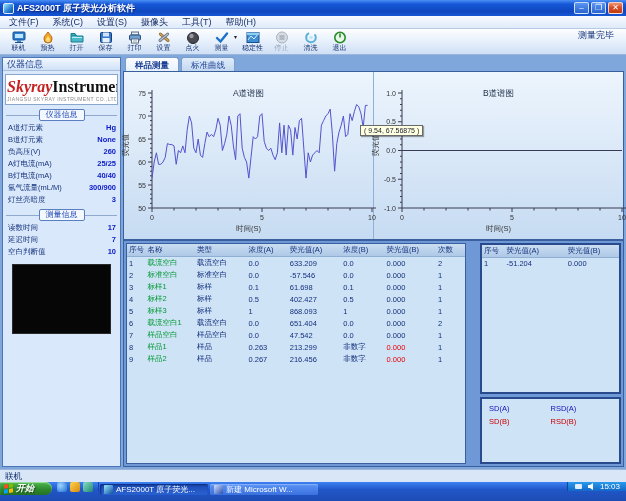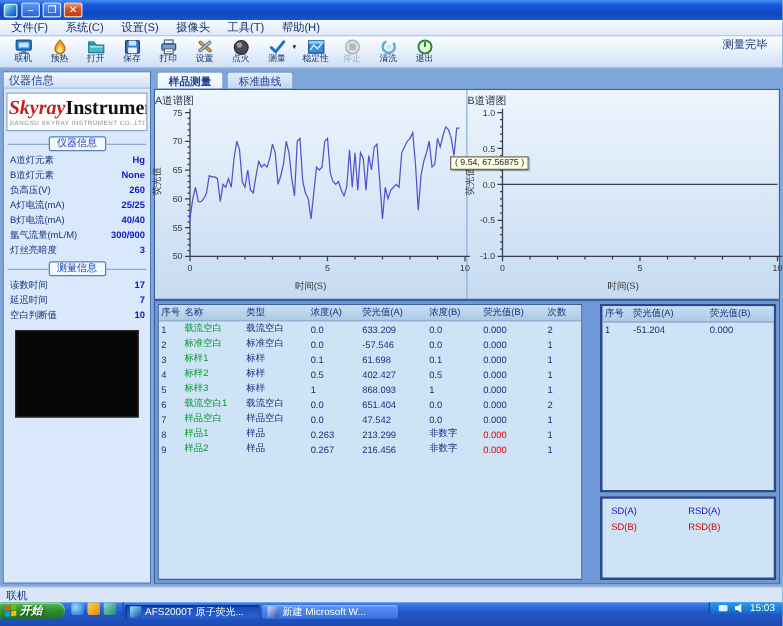--- a/index.html
+++ b/index.html
@@ -61,21 +61,21 @@
   .tabbar{height:14px;display:flex;gap:2px;padding-left:2px;flex:none}
   .tab{padding:1px 9px 0 9px;font-size:8.5px;line-height:12px;color:#1c3f94;border:1px solid #7a9cc8;border-bottom:none;
     border-radius:3px 3px 0 0;background:linear-gradient(180deg,#dfecfb,#c3d8f0);white-space:nowrap}
   .tab.active{background:linear-gradient(180deg,#fbfdff,#e8f2fd);font-weight:bold}
   .panel{flex:1;border:1px solid #3a5f9e;background:#b3cfec;display:flex;flex-direction:column;min-height:0;position:relative}
 
   .charts-row{height:169px;flex:none;display:flex;background:linear-gradient(180deg,#edf5fd,#c6dbf2);
     border-bottom:2px solid #3a5f9e;position:relative}
   .chart{flex:1;position:relative;min-width:0}
   .chart.first{border-right:1px solid #8fb0d8}
-  .chart-title{font-size:8.5px;color:#20304a;padding-top:3px;height:13px}
+  .chart-title{text-align:center;font-size:8.5px;color:#20304a;padding-top:16px;height:13px}
   .ylab{position:absolute;left:-9px;top:68px;transform:rotate(-90deg);font-size:7.5px;color:#333;white-space:nowrap}
   .xlab{position:absolute;bottom:5px;left:0;right:0;text-align:center;font-size:7.5px;color:#333}
   .tooltip{position:absolute;left:236px;top:53px;background:#ffffe1;border:1px solid #6a6a6a;
     box-shadow:1px 1px 1px rgba(0,0,0,.35);font-size:7px;color:#223;padding:0 3px;line-height:9px;z-index:5;white-space:nowrap}
 
   .bottom-row{flex:1;display:flex;gap:14px;background:#6f99d6;padding:2px;min-height:0}
   .main-table-panel{flex:1;background:#cfe3f7;border:1px solid #3a5f9e;overflow:hidden}
   table{border-collapse:collapse;table-layout:fixed;width:100%}
   th{background:linear-gradient(180deg,#cadef2,#aec8e6);color:#13307c;font-weight:normal;text-align:left;
     font-size:7.5px;padding:1px 2px;border-bottom:1px solid #8fafd4;height:12px;overflow:hidden;white-space:nowrap}
@@ -106,20 +106,21 @@
   .tray{margin-left:auto;background:linear-gradient(180deg,#2a9bec,#1268c8);border-left:1px solid #0c4a9e;
     display:flex;align-items:center;gap:4px;padding:0 6px;color:#fff;font-size:8px}
 </style>
 </head>
 <body>
 
 <div class="window">
 
   <div class="titlebar">
     <span class="app-icon"></span>
+    <span class="title-text">AFS2000T 原子荧光分析软件</span>
     <span class="win-btns">
       <span class="win-btn">–</span>
       <span class="win-btn">❐</span>
       <span class="win-btn close">✕</span>
     </span>
   </div>
 
   <div class="menubar" id="menubar">
       <span class="menu-item">文件(F)</span>
       <span class="menu-item">系统(C)</span>

